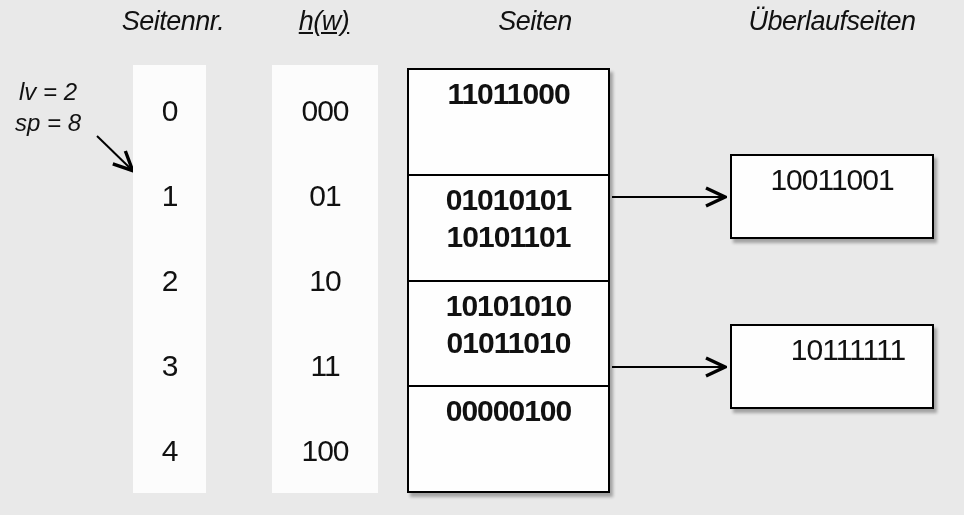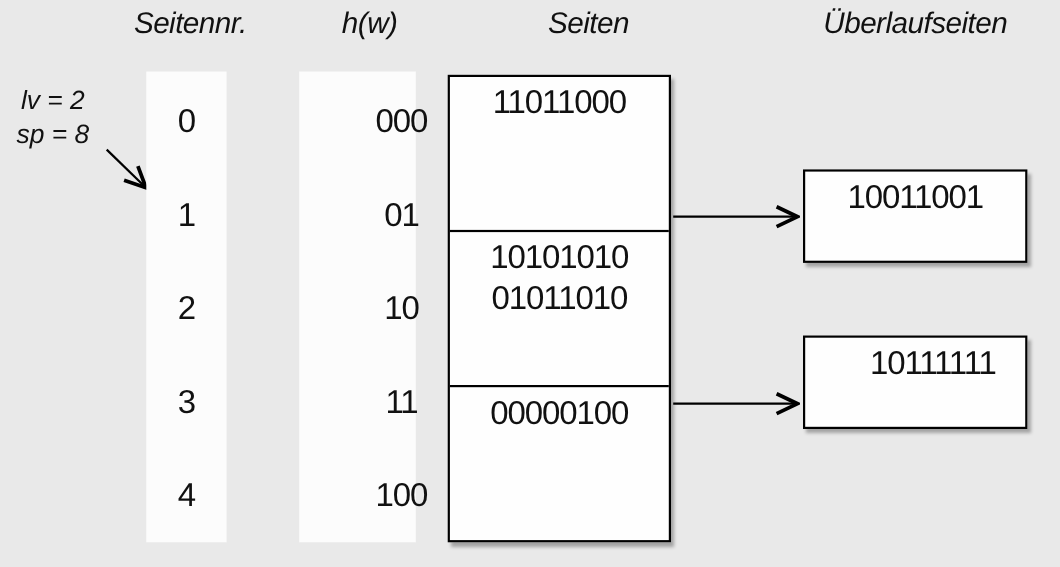--- a/index.html
+++ b/index.html
@@ -20,21 +20,21 @@
   }
   .hdr{
     position:absolute;top:6px;
     transform:translateX(-50%);
     font-style:italic;
     font-size:27px;
     letter-spacing:-0.5px;
     white-space:nowrap;
   }
   .hdr-1{left:173px;}
-  .hdr-2{left:336px;}
+  .hdr-2{left:324px;text-decoration:underline;}
   .hdr-3{left:535px;text-align:center;}
   .hdr-4{left:832px;}
   .annot{
     position:absolute;left:0px;top:76px;width:96px;
     text-align:center;
     font-style:italic;
     font-size:24px;
     line-height:31px;
     white-space:nowrap;
   }
@@ -45,29 +45,29 @@
   .strip-nr{left:133px;width:73px;}
   .strip-hw{left:272px;width:106px;}
   .rowlabel{
     position:absolute;
     height:85px;
     display:flex;align-items:center;justify-content:center;
     font-size:30px;
     letter-spacing:-1px;
   }
   .rowlabel.nr{left:133px;width:73px;}
-  .rowlabel.hw{left:272px;width:106px;margin-left:40px;}
+  .rowlabel.hw{left:272px;width:106px;}
   .r0{top:68px;} .r1{top:153px;} .r2{top:238px;} .r3{top:323px;} .r4{top:408px;}
   .pages-box{
     position:absolute;left:407px;top:68px;width:203px;height:425px;
     box-sizing:border-box;
     background:#fefefe;
     border:2px solid #000;
     box-shadow:3px 4px 3px rgba(0,0,0,0.30);
-    display:flex;flex-direction:column;
+    display:flex;flex-direction:column;font-weight:bold;
   }
   .page-cell{
     flex:1;
     box-sizing:border-box;
     text-align:center;
     padding-top:5px;
     font-size:30px;
     line-height:37px;
     letter-spacing:-1px;
   }
@@ -78,21 +78,21 @@
     background:#fefefe;
     border:2px solid #000;
     box-shadow:3px 4px 3px rgba(0,0,0,0.30);
     text-align:center;
     padding-top:5px;
     font-size:30px;
     line-height:37px;
     letter-spacing:-1px;
   }
   .ov-1{top:154px;}
-  .ov-2{top:305px;padding-left:32px;}
+  .ov-2{top:324px;padding-left:32px;}
 </style>
 </head>
 <body>
 
 <div class="canvas">
 
   <svg class="overlay" width="964" height="515" viewBox="0 0 964 515" xmlns="http://www.w3.org/2000/svg">
     <defs>
       <marker id="arrhead" viewBox="0 0 12 12" refX="10.5" refY="6" markerWidth="12" markerHeight="12" orient="auto-start-reverse">
         <path d="M1.5,1.5 L11,6 L1.5,10.5" fill="none" stroke="#000" stroke-width="1.7"></path>
@@ -127,20 +127,24 @@
   <div class="rowlabel hw r2">10</div>
   <div class="rowlabel hw r3">11</div>
   <div class="rowlabel hw r4">100</div>
 
   <div class="pages-box">
     <div class="page-cell">
       <div>11011000</div>
       <div></div>
     </div>
     <div class="page-cell">
+      <div>01010101</div>
+      <div>10101101</div>
+    </div>
+    <div class="page-cell">
       <div>10101010</div>
       <div>01011010</div>
     </div>
     <div class="page-cell">
       <div>00000100</div>
       <div></div>
     </div>
   </div>
 
   <div class="ov-box ov-1">

